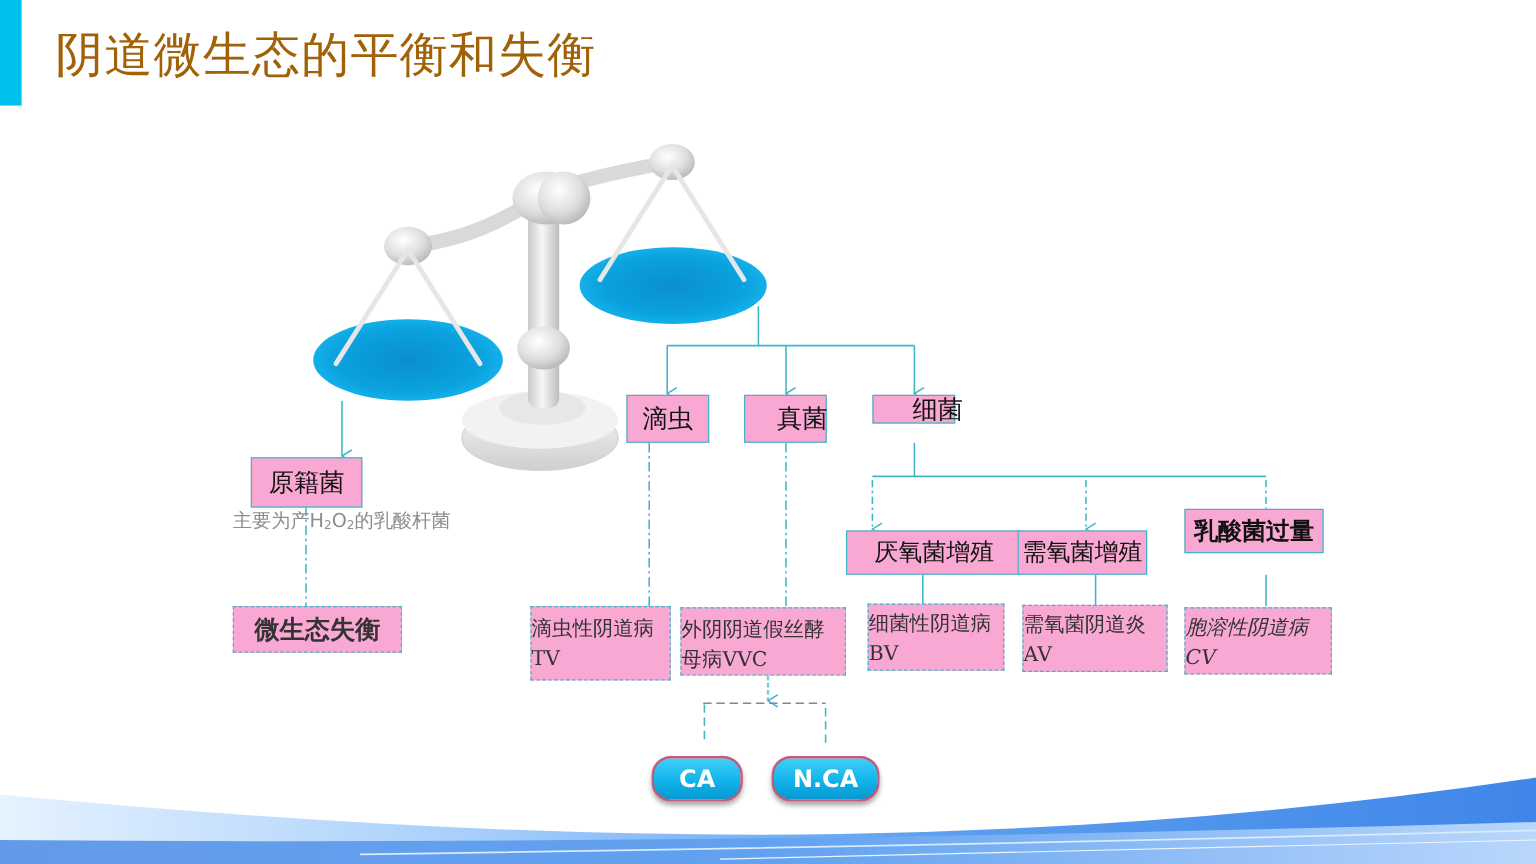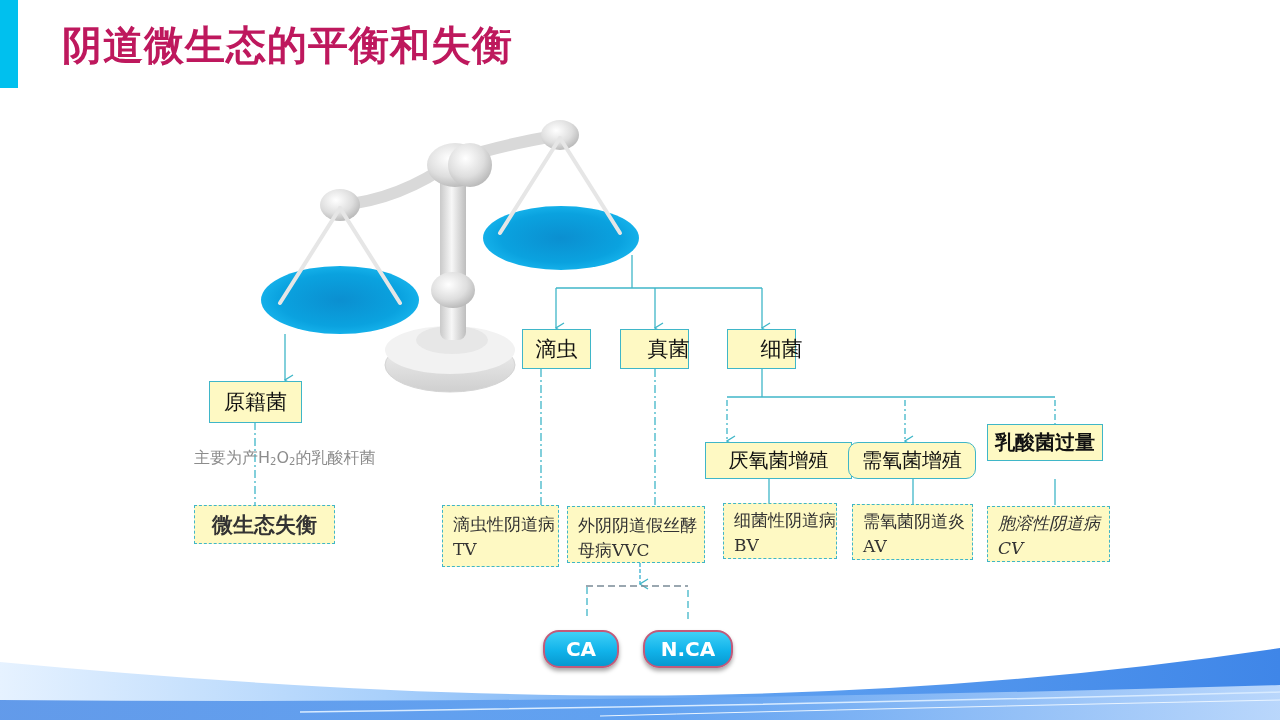--- a/index.html
+++ b/index.html
@@ -1,28 +1,28 @@
 <!DOCTYPE html>
 <html><head>
 <meta charset="utf-8">
 <style>
   html, body { margin:0; padding:0; }
   body { width:1280px; height:720px; position:relative; overflow:hidden; background:#ffffff;
          font-family:"DejaVu Sans","Liberation Sans",sans-serif; }
   .accent-bar { position:absolute; left:0; top:0; width:18px; height:88px; background:#00c0ee; }
-  .title { position:absolute; left:46px; top:18px; font-size:40px; font-weight:bold; color:#be185d; letter-spacing:1px;
-           font-family:"DejaVu Sans","Liberation Sans",sans-serif;margin-left:16px; }
-  .box { position:absolute; box-sizing:border-box; background:#fef9c3; color:#111;
+  .title { position:absolute; left:46px; top:18px; font-size:40px; font-weight:normal; color:#a16207; letter-spacing:1px;
+           font-family:"DejaVu Sans","Liberation Sans",sans-serif; }
+  .box { position:absolute; box-sizing:border-box; background:#f9a8d4; color:#111;
          display:flex; align-items:center; justify-content:center; white-space:nowrap; }
   .box.solid { border:1.5px solid #3fb6c8; font-size:21px; }
-  .box.dashed { border:1.5px dashed #3fb6c8; font-size:17px; justify-content:flex-start; padding-left:10px;
+  .box.dashed { border:1.5px dashed #3fb6c8; font-size:17px; justify-content:flex-start; 
                 line-height:25px; white-space:normal; align-items:flex-start; padding-top:6px; color:#333;
                 font-family:"DejaVu Serif","Liberation Serif",serif; }
   .box.dashed.single { font-size:21px; align-items:center; padding-top:0; justify-content:center; padding-left:0; }
-  .note { position:absolute; left:194px; top:448px; font-size:16px; color:#8c8c8c; white-space:nowrap; }
+  .note { position:absolute; left:194px; top:424px; font-size:16px; color:#8c8c8c; white-space:nowrap; }
   .note sub { font-size:10px; vertical-align:-2px; }
   .pill { position:absolute; width:76px; height:38px; border-radius:16px; box-sizing:border-box;
           border:2px solid #c25a7a; color:#fff; font-weight:bold; font-size:20px;
           display:flex; align-items:center; justify-content:center;
           background:linear-gradient(180deg,#3fd0f7 0%,#11b3ea 55%,#0798d0 100%);
           box-shadow:0 3px 4px rgba(0,0,0,0.35); }
   svg.layer { position:absolute; left:0; top:0; }
 </style>
 </head>
 <body>
@@ -126,27 +126,27 @@
     <path d="M600,716 Q900,708 1280,700" stroke="#e9f4ff" stroke-width="1" fill="none"></path>
   </g>
 </svg>
 
 <div class="box solid" style="left:209px;top:381px;width:93px;height:42px;">原籍菌</div>
 <div class="note"><span>主要为产H</span><sub>2</sub><span>O</span><sub>2</sub><span>的乳酸杆菌</span></div>
 <div class="box dashed single" style="left:194px;top:505px;width:141px;height:39px;font-weight:bold;">微生态失衡</div>
 
 <div class="box solid" style="left:522px;top:329px;width:69px;height:40px;">滴虫</div>
 <div class="box solid" style="left:620px;top:329px;width:69px;height:40px;padding-left:28px;">真菌</div>
-<div class="box solid" style="left:727px;top:329px;width:69px;height:40px;padding-left:40px;">细菌</div>
+<div class="box solid" style="left:727px;top:329px;width:69px;height:24px;padding-left:40px;">细菌</div>
 
 <div class="box dashed" style="left:442px;top:505px;width:117px;height:62px;">滴虫性阴道病TV</div>
 <div class="box dashed" style="left:567px;top:506px;width:138px;height:57px;padding-right:6px;">外阴阴道假丝酵母病VVC</div>
 
 <div class="box solid" style="left:705px;top:442px;width:147px;height:37px;font-size:20px;">厌氧菌增殖</div>
-<div class="box solid" style="left:848px;top:442px;width:128px;height:37px;font-size:20px;border-radius:10px;">需氧菌增殖</div>
+<div class="box solid" style="left:848px;top:442px;width:108px;height:37px;font-size:20px;">需氧菌增殖</div>
 <div class="box solid" style="left:987px;top:424px;width:116px;height:37px;font-size:20px;font-weight:bold;">乳酸菌过量</div>
 
 <div class="box dashed" style="left:723px;top:503px;width:114px;height:56px;padding-top:4px;">细菌性阴道病BV</div>
 <div class="box dashed" style="left:852px;top:504px;width:121px;height:56px;padding-top:4px;">需氧菌阴道炎AV</div>
 <div class="box dashed" style="left:987px;top:506px;width:123px;height:56px;padding-top:4px;font-style:italic;">胞溶性阴道病CV</div>
 
 <div class="pill" style="left:543px;top:630px;">CA</div>
 <div class="pill" style="left:643px;top:630px;width:90px;">N.CA</div>
 
 </body></html>

